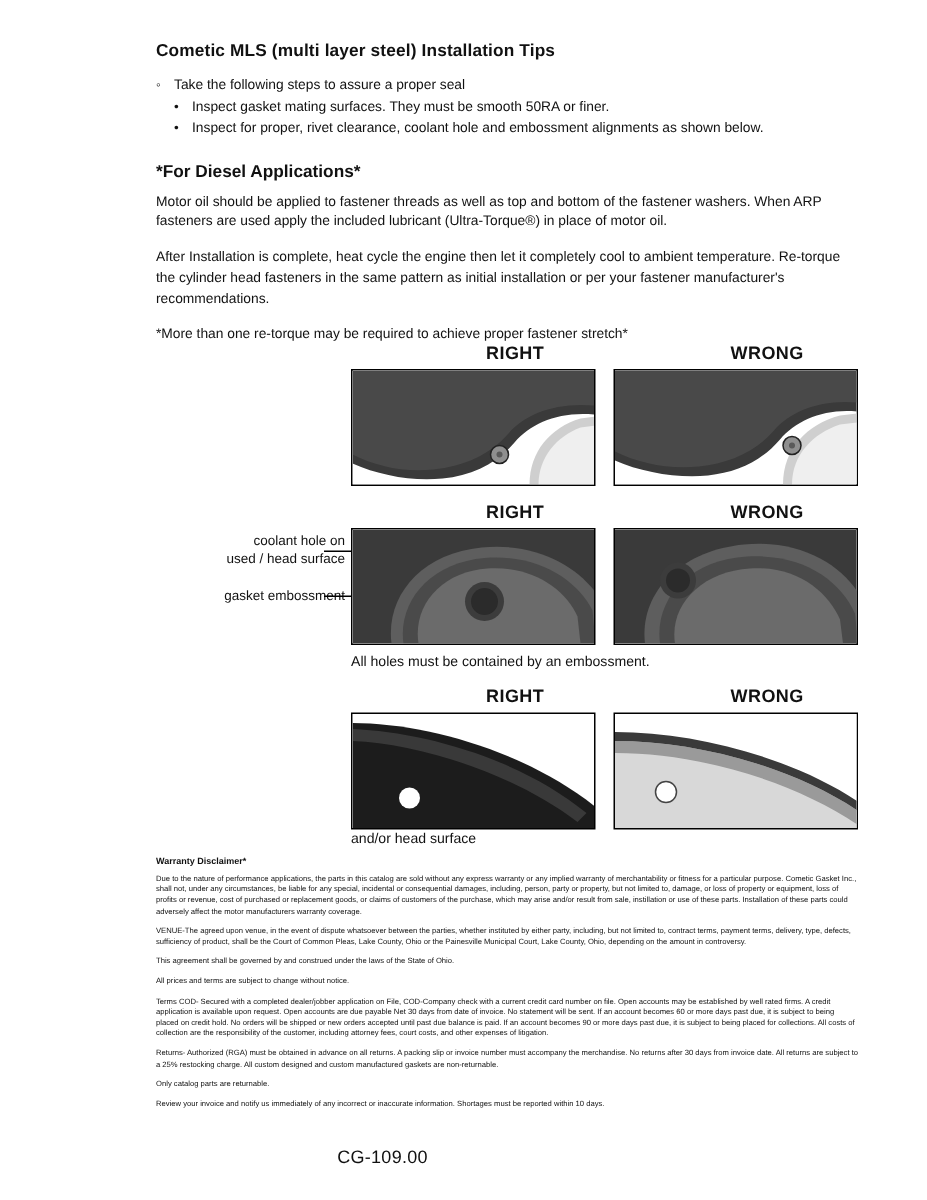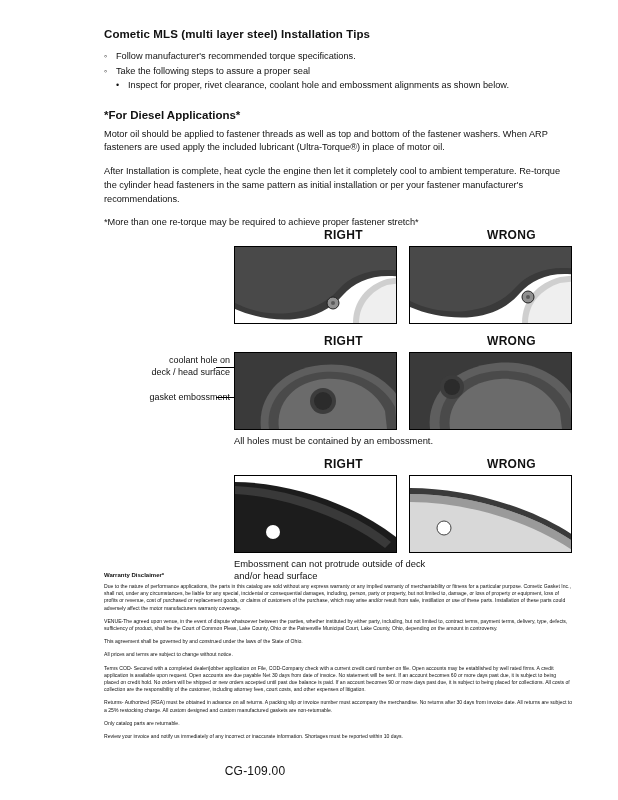--- a/index.html
+++ b/index.html
@@ -187,24 +187,24 @@
 </style>
 </head>
 <body>
 
 <div class="page">
 
   <div class="content">
     <h1 class="title">Cometic MLS (multi layer steel) Installation Tips</h1>
 
     <ul class="bullets">
-      <li>Follow manufacturer's recommended torque specifications.</li>
       <li>Take the following steps to assure a proper seal</li>
     </ul>
     <ul class="sub">
+      <li>Inspect gasket mating surfaces.  They must be smooth 50RA or finer.</li>
       <li>Inspect for proper, rivet clearance, coolant hole and embossment alignments as shown below.</li>
     </ul>
 
     <h2 class="subhead">*For Diesel Applications*</h2>
     <p class="body">Motor oil should be applied to fastener threads as well as top and bottom of the fastener washers. When ARP fasteners are used apply the included lubricant (Ultra-Torque®) in place of motor oil.</p>
     <p class="body">After Installation is complete, heat cycle the engine then let it completely cool to ambient temperature. Re-torque the cylinder head fasteners in the same pattern as initial installation or per your fastener manufacturer's recommendations.</p>
     <p class="body last">*More than one re-torque may be required to achieve proper fastener stretch*</p>
   </div>
 
   <div class="figures">
@@ -239,21 +239,21 @@
             </svg>
           </div>
         </div>
       </div>
     </div>
 
     <div class="figrow" style="margin-top:10px;">
       <div class="callouts">
         <div class="callout-text" style="top:20px; right:4px;">
           <span>coolant hole on</span><br>
-          <span>deck / head surface</span>
+          <span>used / head surface</span>
         </div>
         <div class="callout-text" style="top:57px; right:4px;">
           <span>gasket embossment</span>
         </div>
         <div class="callout-line" style="left:112px; top:33px; width:62px;"></div>
         <div class="callout-line" style="left:112px; top:63px; width:70px;"></div>
       </div>
       <div class="panels-wrap r2">
         <div class="fig-labels">
           <div class="fig-label" style="left:42px;top:0;">RIGHT</div>
@@ -309,21 +309,20 @@
               <rect x="0" y="0" width="167" height="76" fill="#ffffff"></rect>
               <path d="M0,18 C56,18 122,36 167,68 L167,76 L0,76 Z" fill="#9a9a9a"></path>
               <path d="M0,26 C54,26 118,44 162,74 L167,76 L0,76 Z" fill="#d8d8d8"></path>
               <path d="M0,12 C58,12 126,32 167,62 L167,68 C122,36 56,18 0,18 Z" fill="#3a3a3a"></path>
               <circle cx="34" cy="52" r="7" fill="#ffffff" stroke="#444" stroke-width="1"></circle>
             </svg>
           </div>
         </div>
       </div>
       <div class="caption-wrap">
-        <p class="caption">Embossment can not protrude outside of deck</p>
         <p class="caption" style="margin-top:0;">and/or head surface</p>
       </div>
     </div>
 
   </div>
 
   <div class="warranty">
     <h3>Warranty Disclaimer*</h3>
     <p>Due to the nature of performance applications, the parts in this catalog are sold without any express warranty or any implied warranty of merchantability or fitness for a particular purpose.  Cometic Gasket Inc., shall not, under any circumstances, be liable for any special, incidental or consequential damages, including, person, party or property, but not limited to, damage, or loss of property or equipment, loss of profits or revenue, cost of purchased or replacement goods, or claims of customers of the purchase, which may arise and/or result from sale, instillation or use of these parts.  Installation of these parts could adversely affect the motor manufacturers warranty coverage.</p>
     <p>VENUE-The agreed upon venue, in the event of dispute whatsoever between the parties, whether instituted by either party, including, but not limited to, contract terms, payment terms, delivery, type, defects, sufficiency of product, shall be the Court of Common Pleas, Lake County, Ohio or the Painesville Municipal Court, Lake County, Ohio, depending on the amount in controversy.</p>

